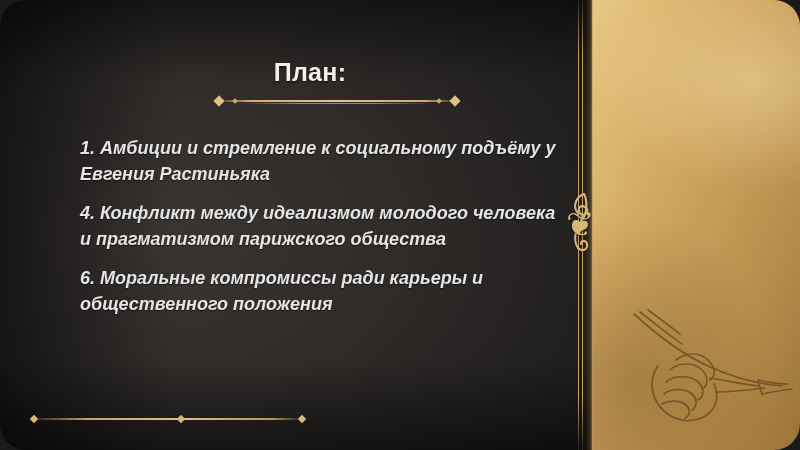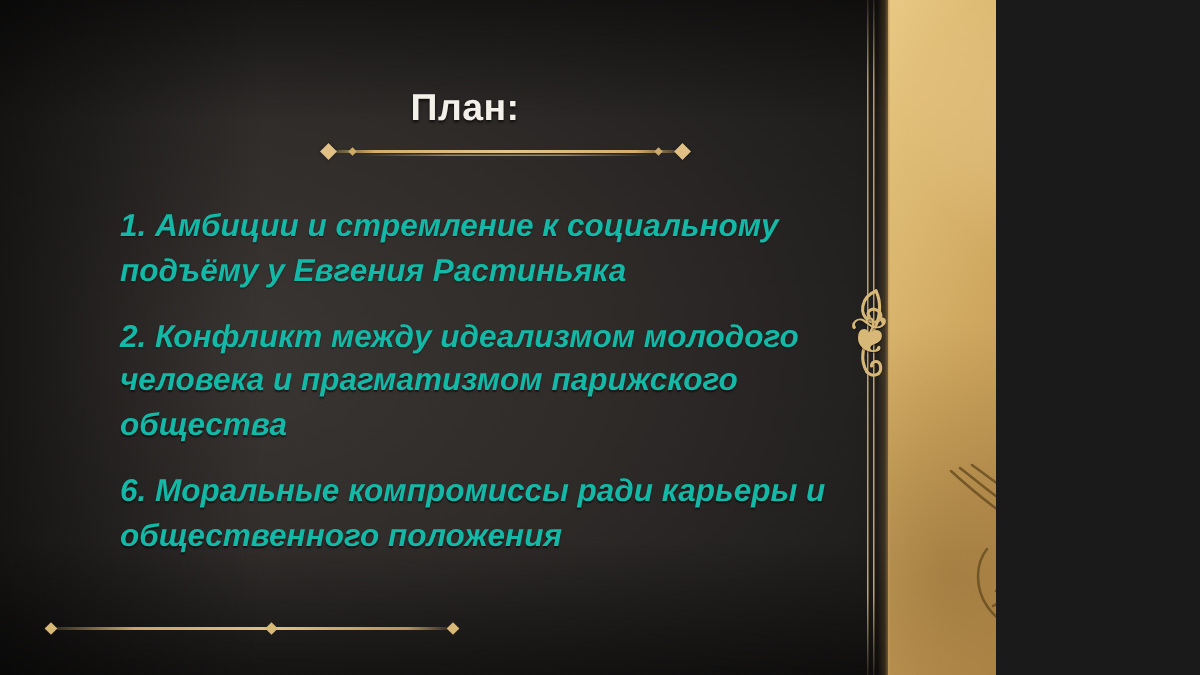--- a/index.html
+++ b/index.html
@@ -2,25 +2,26 @@
 <html><head>
 <meta charset="utf-8">
 <style>
   html, body {
     margin: 0;
     padding: 0;
     background: #1a1a1a;
   }
   .slide {
     position: relative;
-    width: 664px;
+    width: 800px;
     height: 450px;
     overflow: hidden;
     background: #2b2826;
     font-family: "Liberation Sans", sans-serif;
+    border-radius: 26px;
   }
   
   .bg-dark {
     position: absolute;
     left: 0; top: 0;
     width: 800px; height: 450px;
     background:
       radial-gradient(ellipse 620px 420px at 18% 52%, #3a3634 0%, #2e2b29 42%, #211f1e 75%, #191716 100%);
   }
   .bg-dark-vignette {
@@ -143,22 +144,22 @@
   .dot-sm.r { right: 20px; }
 
   
   .body-list {
     position: absolute;
     left: 80px;
     top: 136px;
     width: 482px;
   }
   .body-item {
-    color: #14b8a6;
-    font-size: 21px;
+    color: #e5e5e5;
+    font-size: 18px;
     font-style: italic;
     font-weight: bold;
     line-height: 1.42;
     margin-bottom: 14px;
     text-shadow: 0 1px 1px rgba(0,0,0,0.55);
   }
 
   
   .bottom-rule {
     position: absolute;
@@ -230,21 +231,21 @@
     <div class="line"></div>
     <div class="line2"></div>
     <div class="diamond left"></div>
     <div class="diamond right"></div>
     <div class="dot-sm l"></div>
     <div class="dot-sm r"></div>
   </div>
 
   <div class="body-list">
     <div class="body-item">1. Амбиции и стремление к социальному подъёму у Евгения Растиньяка</div>
-    <div class="body-item">2. Конфликт между идеализмом молодого человека и прагматизмом парижского общества</div>
+    <div class="body-item">4. Конфликт между идеализмом молодого человека и прагматизмом парижского общества</div>
     <div class="body-item">6. Моральные компромиссы ради карьеры и общественного положения</div>
   </div>
 
   <div class="bottom-rule">
     <div class="line"></div>
     <div class="tick t1"></div>
     <div class="tick t2"></div>
     <div class="tick t3"></div>
   </div>
 

